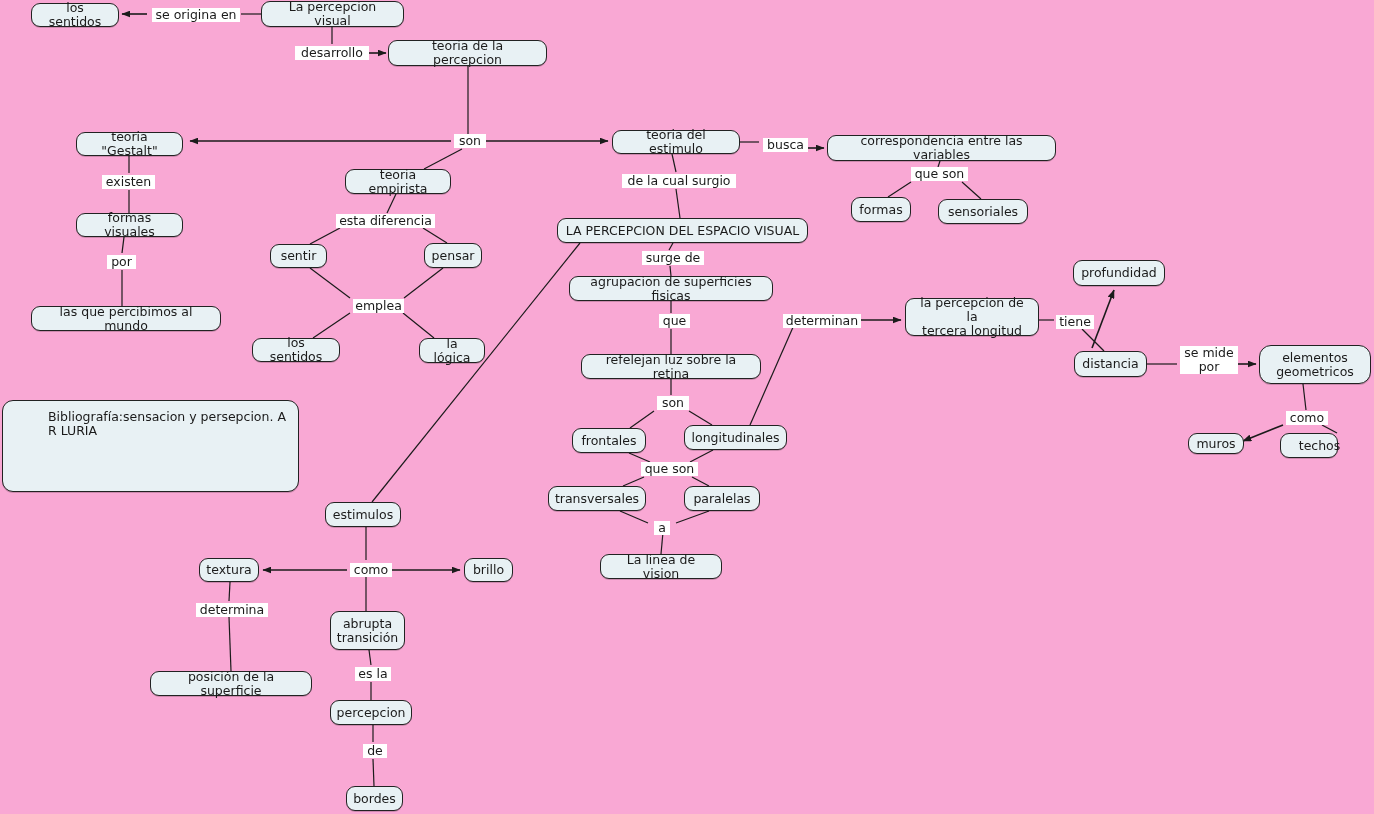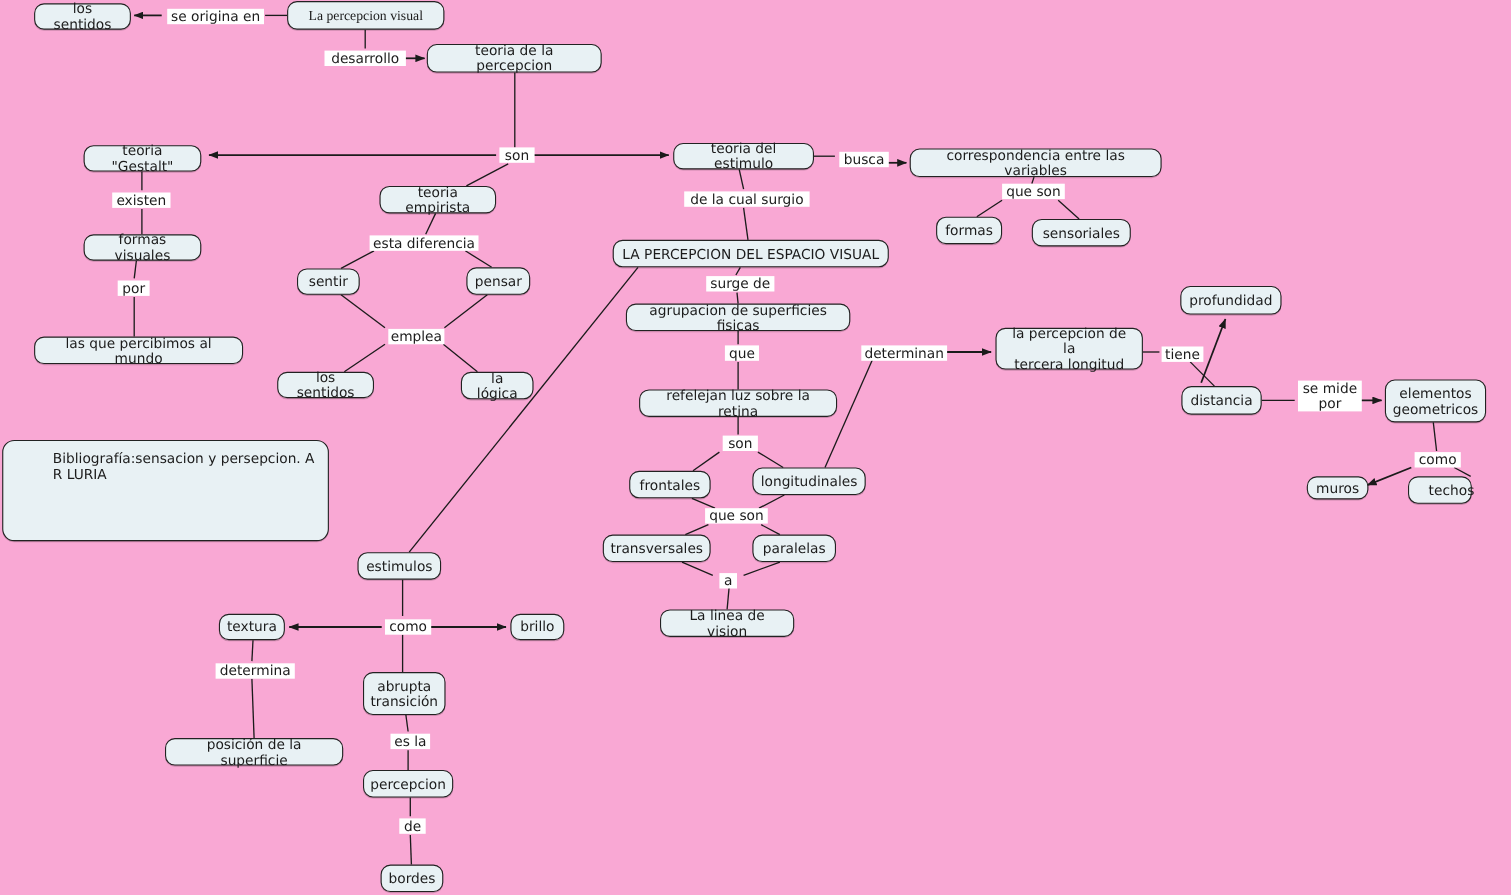--- a/index.html
+++ b/index.html
@@ -157,21 +157,21 @@
 
     <line x1="369" y1="650" x2="371" y2="665" stroke="#1b1b1b" stroke-width="1.2"></line>
     <line x1="371" y1="682" x2="371" y2="700" stroke="#1b1b1b" stroke-width="1.2"></line>
 
     <line x1="373" y1="725" x2="373" y2="742" stroke="#1b1b1b" stroke-width="1.2"></line>
     <line x1="373" y1="759" x2="374" y2="786" stroke="#1b1b1b" stroke-width="1.2"></line>
   </svg>
 
   <div id="nodes">
       <div class="node" style="left: 31px; top: 3px; width: 88px; height: 24px;">los sentidos</div>
-      <div class="node" style="left: 261px; top: 1px; width: 143px; height: 26px; font-family: Liberation Serif, serif;">La percepcion visual</div>
+      <div class="node" style="left: 261px; top: 1px; width: 143px; height: 26px;">La percepcion visual</div>
       <div class="node" style="left: 388px; top: 40px; width: 159px; height: 26px;">teoria de la percepcion</div>
       <div class="node" style="left: 76px; top: 132px; width: 107px; height: 24px;">teoria "Gestalt"</div>
       <div class="node" style="left: 345px; top: 169px; width: 106px; height: 25px;">teoria empirista</div>
       <div class="node" style="left: 612px; top: 130px; width: 128px; height: 24px;">teoria del estimulo</div>
       <div class="node" style="left: 827px; top: 135px; width: 229px; height: 26px;">correspondencia entre las variables</div>
       <div class="node" style="left: 851px; top: 197px; width: 60px; height: 25px;">formas</div>
       <div class="node" style="left: 938px; top: 199px; width: 90px; height: 25px;">sensoriales</div>
       <div class="node" style="left: 76px; top: 213px; width: 107px; height: 24px;">formas visuales</div>
       <div class="node" style="left: 31px; top: 306px; width: 190px; height: 25px;">las que percibimos al mundo</div>
       <div class="node" style="left: 270px; top: 244px; width: 57px; height: 24px;">sentir</div>
@@ -183,21 +183,21 @@
       <div class="node" style="left: 581px; top: 354px; width: 180px; height: 25px;">refelejan luz sobre la retina</div>
       <div class="node" style="left: 572px; top: 428px; width: 74px; height: 25px;">frontales</div>
       <div class="node" style="left: 684px; top: 425px; width: 103px; height: 25px;">longitudinales</div>
       <div class="node" style="left: 548px; top: 486px; width: 98px; height: 25px;">transversales</div>
       <div class="node" style="left: 684px; top: 486px; width: 76px; height: 25px;">paralelas</div>
       <div class="node" style="left: 600px; top: 554px; width: 122px; height: 25px;">La linea de vision</div>
       <div class="node" style="left: 905px; top: 298px; width: 134px; height: 38px;">la percepcion de la
 tercera longitud</div>
       <div class="node" style="left: 1073px; top: 260px; width: 92px; height: 26px;">profundidad</div>
       <div class="node" style="left: 1074px; top: 351px; width: 73px; height: 26px;">distancia</div>
-      <div class="node" style="left: 1259px; top: 345px; width: 92px; height: 39px;">elementos
+      <div class="node" style="left: 1259px; top: 345px; width: 112px; height: 39px; border-radius: 12px;">elementos
 geometricos</div>
       <div class="node" style="left: 1188px; top: 433px; width: 56px; height: 21px;">muros</div>
       <div class="node" style="left: 1280px; top: 433px; width: 58px; height: 25px; padding-left: 28px;">techos</div>
       <div class="node" style="left: 325px; top: 502px; width: 76px; height: 25px;">estimulos</div>
       <div class="node" style="left: 199px; top: 558px; width: 60px; height: 24px;">textura</div>
       <div class="node" style="left: 464px; top: 558px; width: 49px; height: 24px;">brillo</div>
       <div class="node" style="left: 150px; top: 671px; width: 162px; height: 25px;">posición de la superficie</div>
       <div class="node" style="left: 330px; top: 611px; width: 75px; height: 39px;">abrupta
 transición</div>
       <div class="node" style="left: 330px; top: 700px; width: 82px; height: 25px;">percepcion</div>

